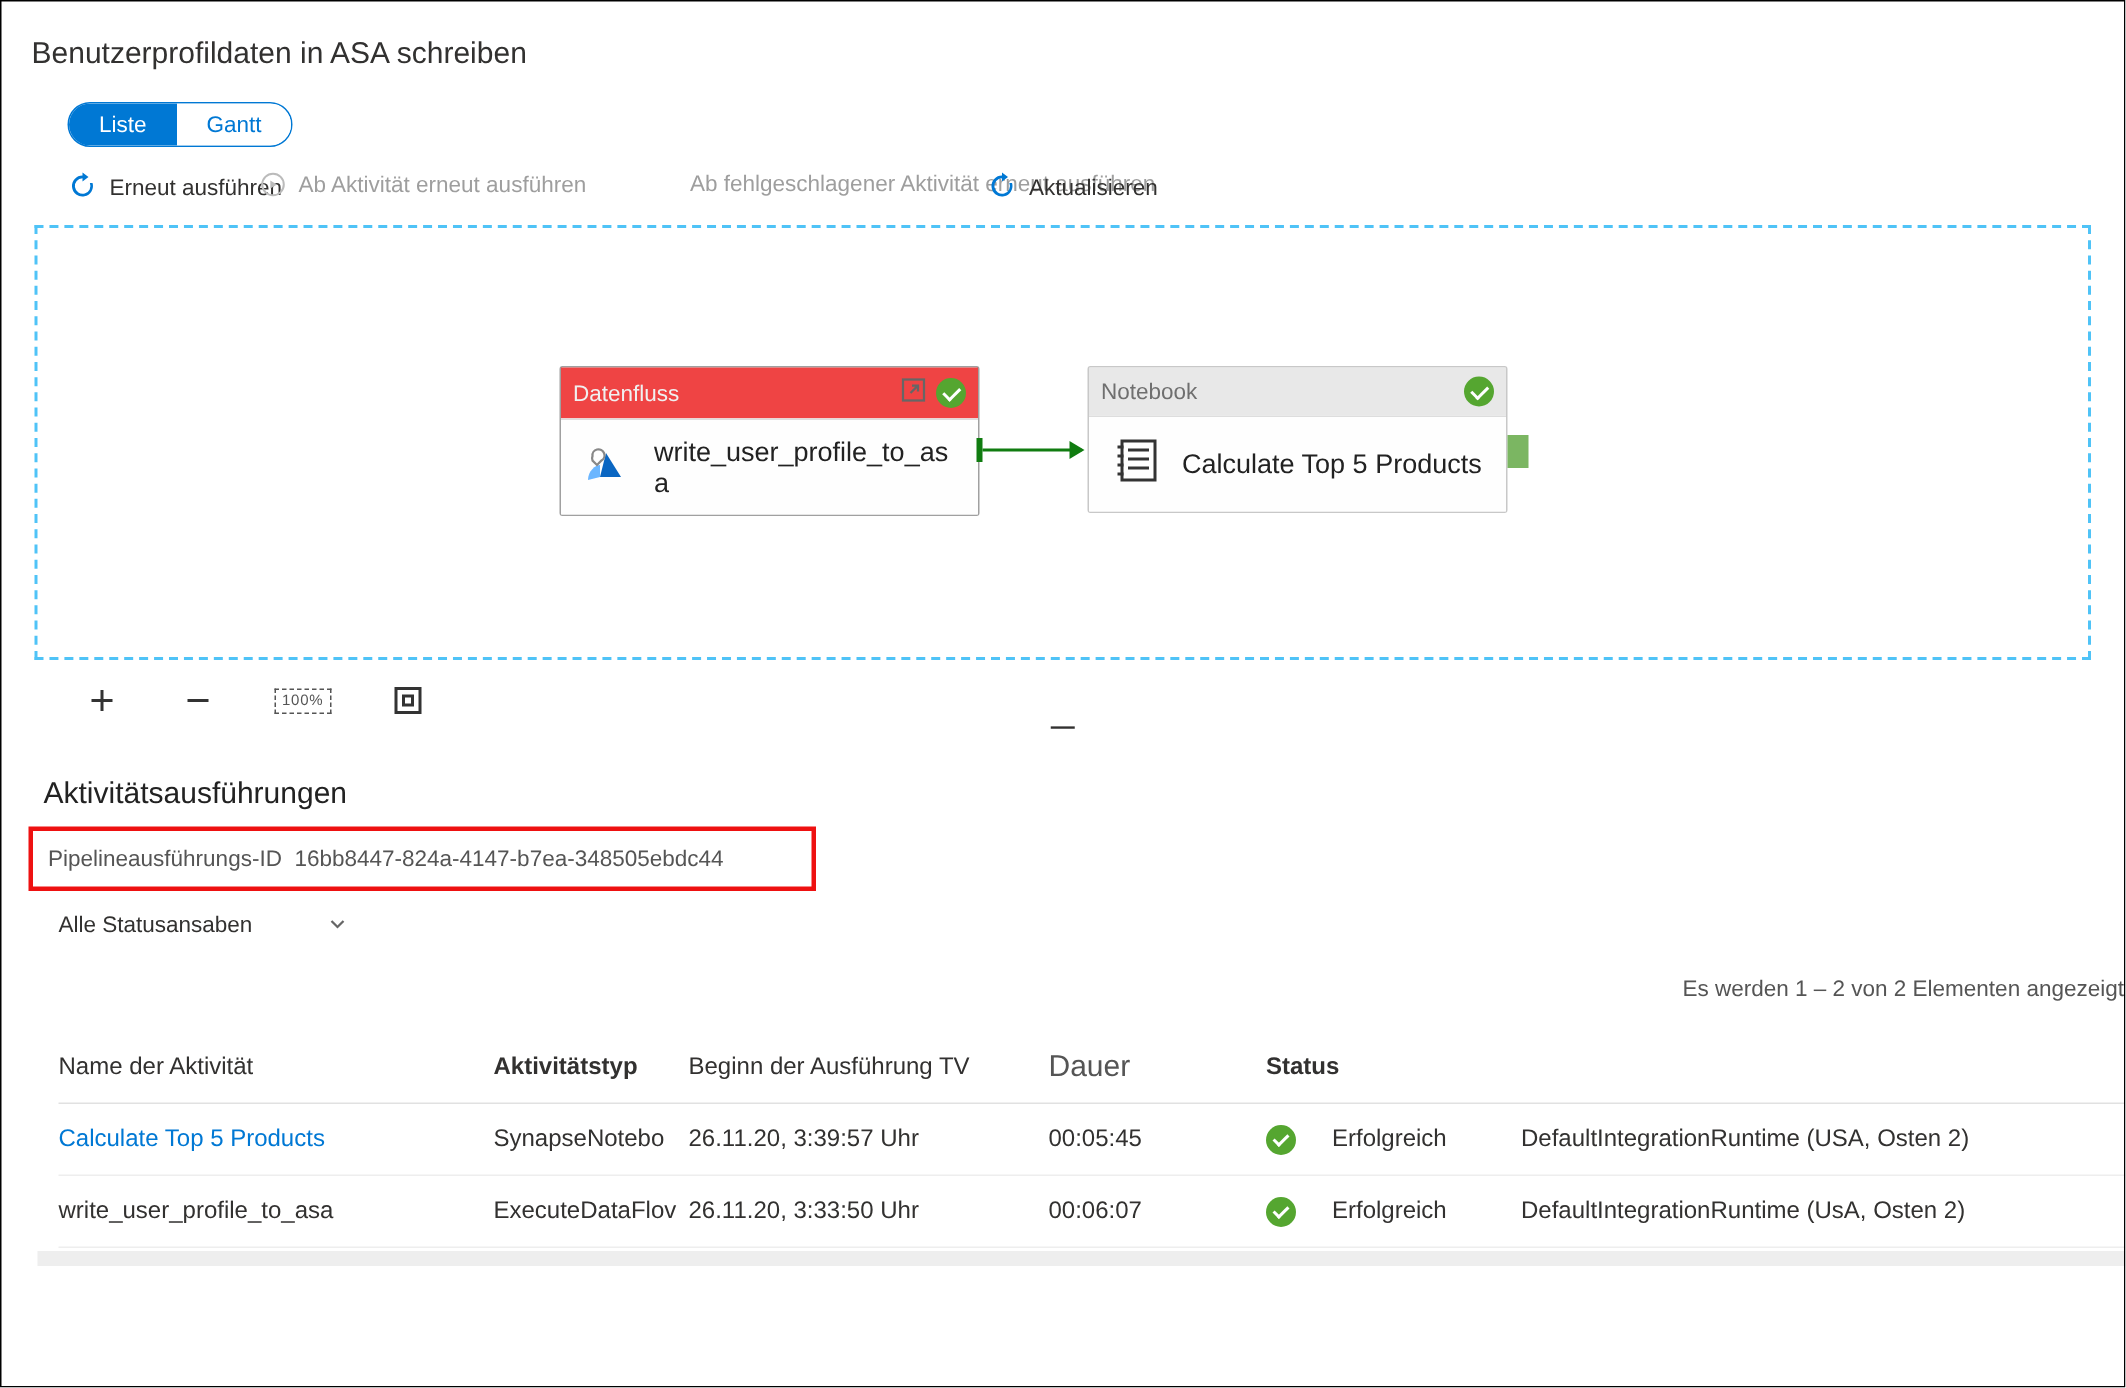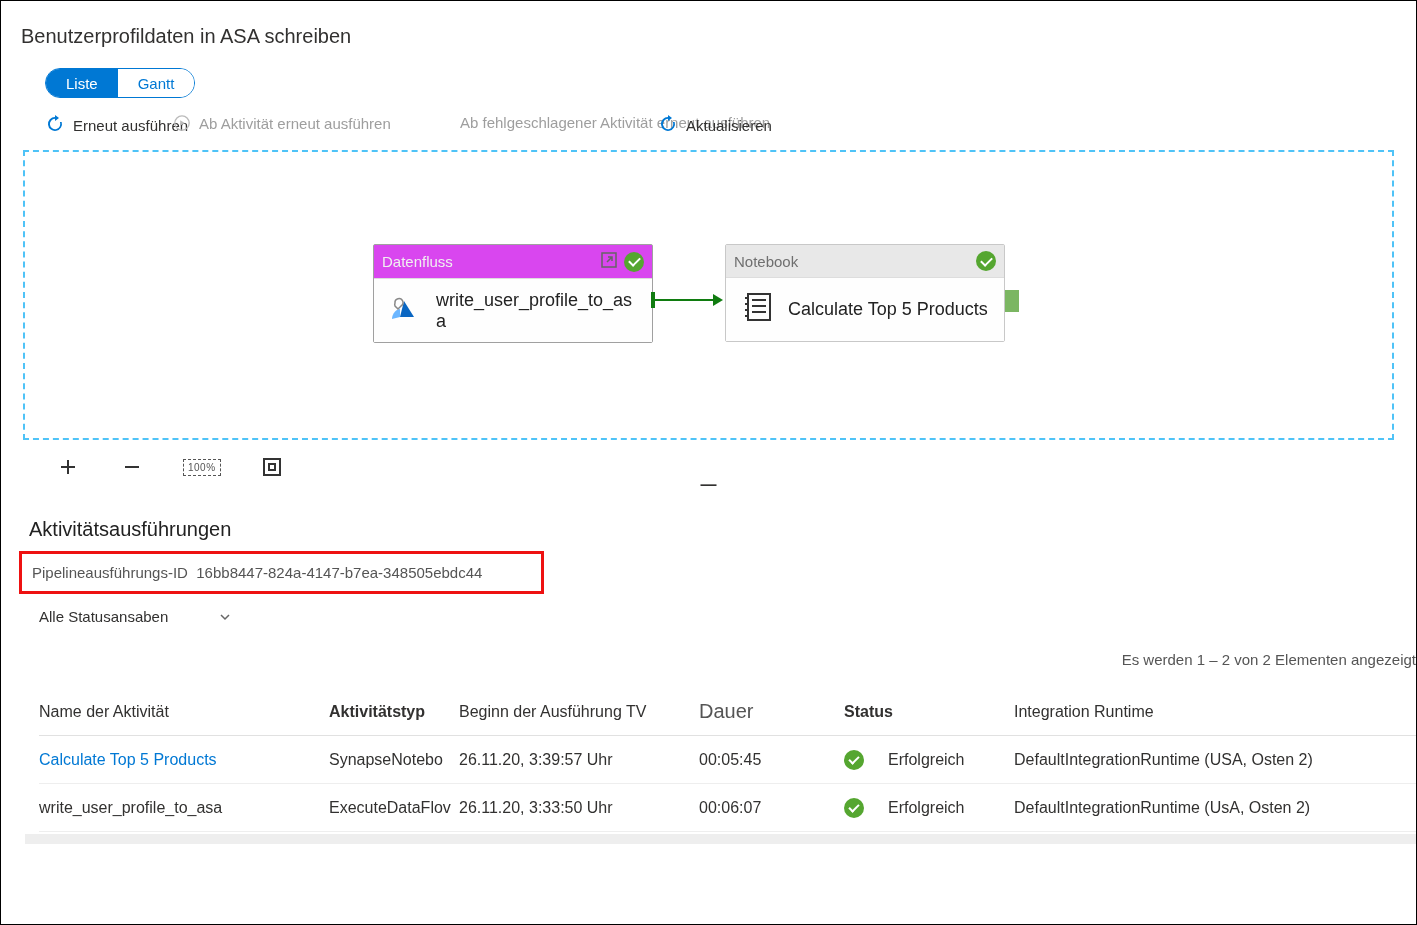--- a/index.html
+++ b/index.html
@@ -86,21 +86,21 @@
   .node-header {
     display: flex;
     align-items: center;
     justify-content: space-between;
     padding: 6px 8px;
     background: #e8e8e8;
     font-size: 15px;
     color: #6f6f6f;
   }
   .node-header.sel {
-    background: #d946ef;
+    background: #ef4444;
     color: #f0f0f0;
   }
   .node-header .right { display:flex; align-items:center; gap:6px; }
   .check-badge {
     width: 20px; height: 20px; border-radius: 50%;
     background: #55a630; display: inline-flex;
     align-items: center; justify-content: center;
   }
   .check-badge::after {
     content: ""; width: 9px; height: 5px;
@@ -364,21 +364,20 @@
 
   <div class="count-row">Es werden 1 –  2 von 2 Elementen angezeigt</div>
 
   <div class="table">
     <div class="thead">
       <div>Name der Aktivität</div>
       <div class="h2">Aktivitätstyp</div>
       <div>Beginn der Ausführung TV</div>
       <div class="h4">Dauer</div>
       <div class="h5">Status</div>
-      <div>Integration Runtime</div>
     </div>
 
     <div class="trow">
       <div class="link">Calculate Top 5 Products</div>
       <div>SynapseNotebo</div>
       <div>26.11.20, 3:39:57  Uhr</div>
       <div>00:05:45</div>
       <div class="status-cell">
         <span class="small-check"></span>
         <span>Erfolgreich</span>

